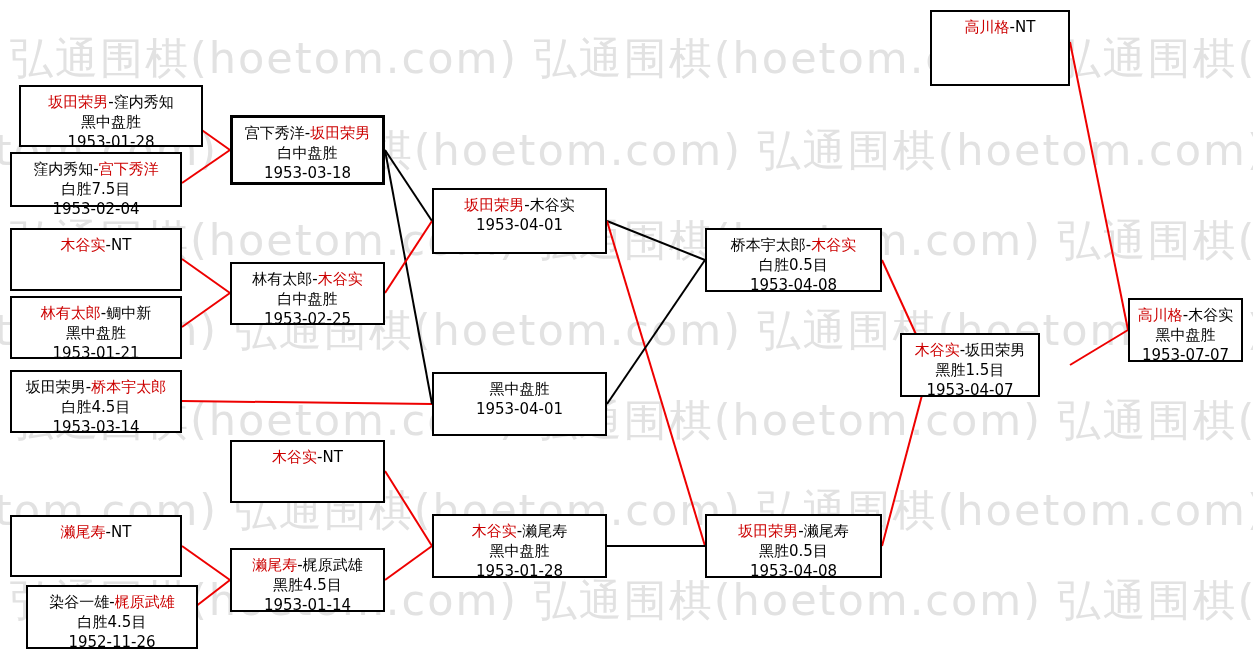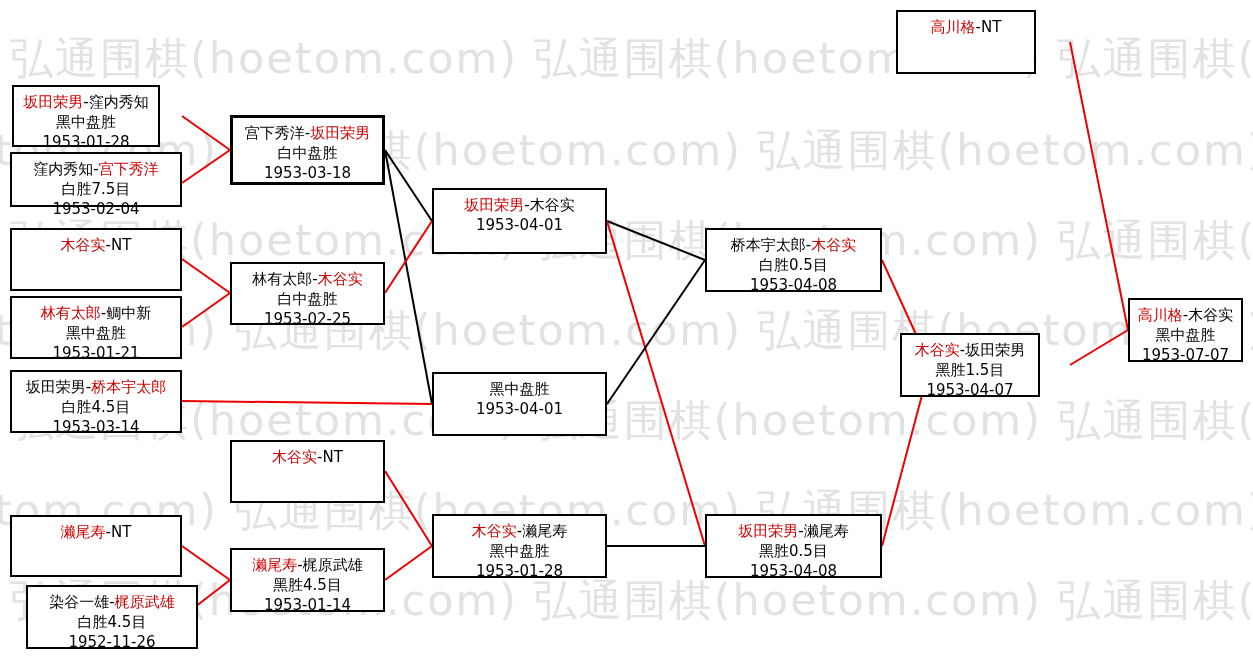--- a/index.html
+++ b/index.html
@@ -68,21 +68,21 @@
       <line x1="607" y1="221" x2="705" y2="260" stroke="#000000" stroke-width="2"></line>
       <line x1="607" y1="221" x2="705" y2="546" stroke="#ee0000" stroke-width="2"></line>
       <line x1="607" y1="404" x2="705" y2="260" stroke="#000000" stroke-width="2"></line>
       <line x1="607" y1="546" x2="705" y2="546" stroke="#000000" stroke-width="2"></line>
       <line x1="882" y1="260" x2="930" y2="365" stroke="#ee0000" stroke-width="2"></line>
       <line x1="882" y1="546" x2="930" y2="365" stroke="#ee0000" stroke-width="2"></line>
       <line x1="1070" y1="42" x2="1128" y2="330" stroke="#ee0000" stroke-width="2"></line>
       <line x1="1070" y1="365" x2="1128" y2="330" stroke="#ee0000" stroke-width="2"></line>
     </svg>
   <div id="box-layer">
-      <div class="match-box" style="left: 12px; top: 85px; width: 148px; height: 62px;">
+      <div class="match-box" style="left: 19px; top: 85px; width: 184px; height: 62px;">
         <div class="bline"><span class="winner">坂田荣男</span><span>-</span><span>窪内秀知</span></div>
         <div class="bline">黑中盘胜</div>
         <div class="bline">1953-01-28</div>
       </div>
       <div class="match-box" style="left: 10px; top: 152px; width: 172px; height: 55px;">
         <div class="bline"><span>窪内秀知</span><span>-</span><span class="winner">宫下秀洋</span></div>
         <div class="bline">白胜7.5目</div>
         <div class="bline">1953-02-04</div>
       </div>
       <div class="match-box" style="left: 10px; top: 228px; width: 172px; height: 63px;">
@@ -151,21 +151,21 @@
       <div class="match-box" style="left: 705px; top: 514px; width: 177px; height: 64px;">
         <div class="bline"><span class="winner">坂田荣男</span><span>-</span><span>濑尾寿</span></div>
         <div class="bline">黑胜0.5目</div>
         <div class="bline">1953-04-08</div>
       </div>
       <div class="match-box" style="left: 900px; top: 333px; width: 140px; height: 64px;">
         <div class="bline"><span class="winner">木谷实</span><span>-</span><span>坂田荣男</span></div>
         <div class="bline">黑胜1.5目</div>
         <div class="bline">1953-04-07</div>
       </div>
-      <div class="match-box" style="left: 896px; top: 10px; width: 140px; height: 64px;">
+      <div class="match-box" style="left: 930px; top: 10px; width: 140px; height: 76px;">
         <div class="bline"><span class="winner">高川格</span><span>-</span><span>NT</span></div>
         <div class="bline"></div>
         <div class="bline"></div>
       </div>
       <div class="match-box" style="left: 1128px; top: 298px; width: 115px; height: 64px;">
         <div class="bline"><span class="winner">高川格</span><span>-</span><span>木谷实</span></div>
         <div class="bline">黑中盘胜</div>
         <div class="bline">1953-07-07</div>
       </div>
     </div>

